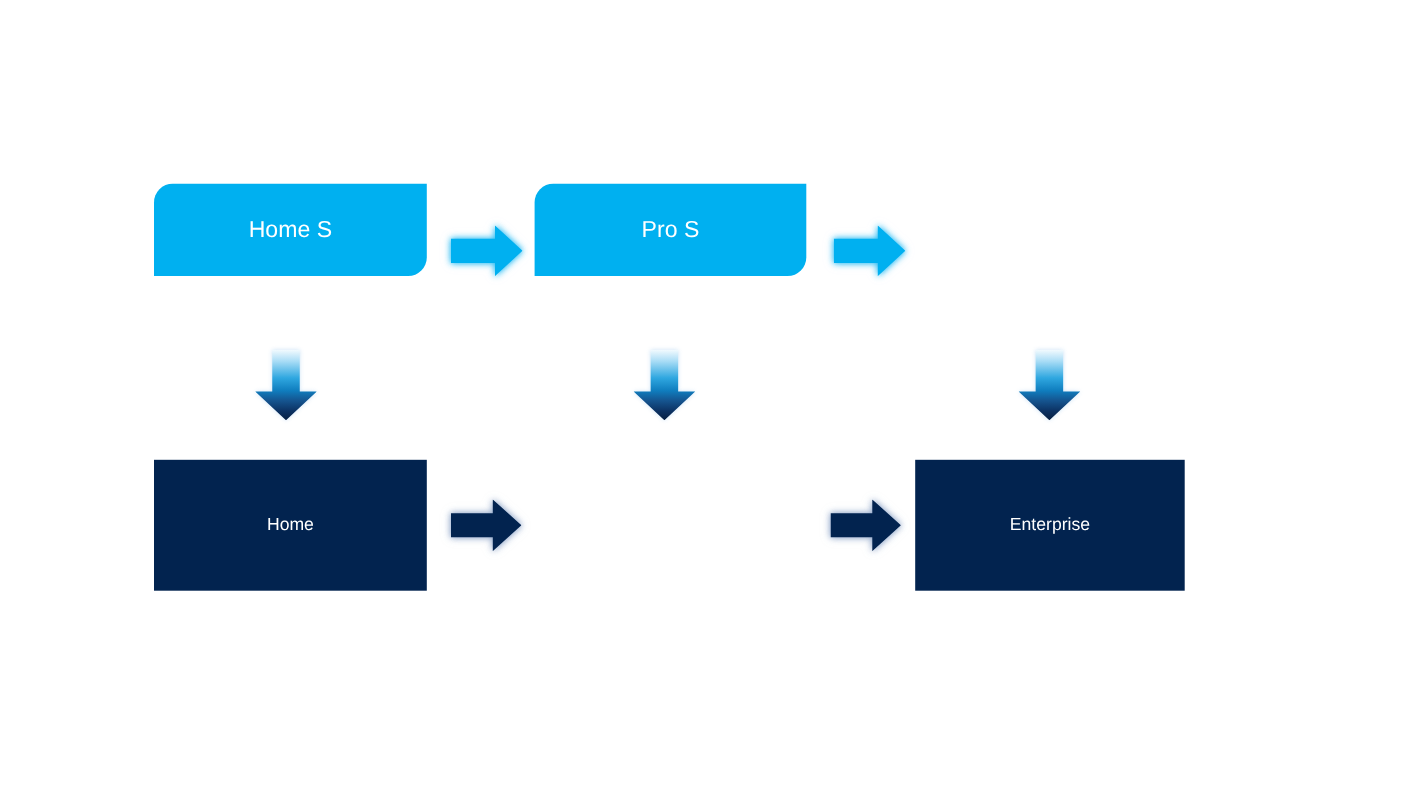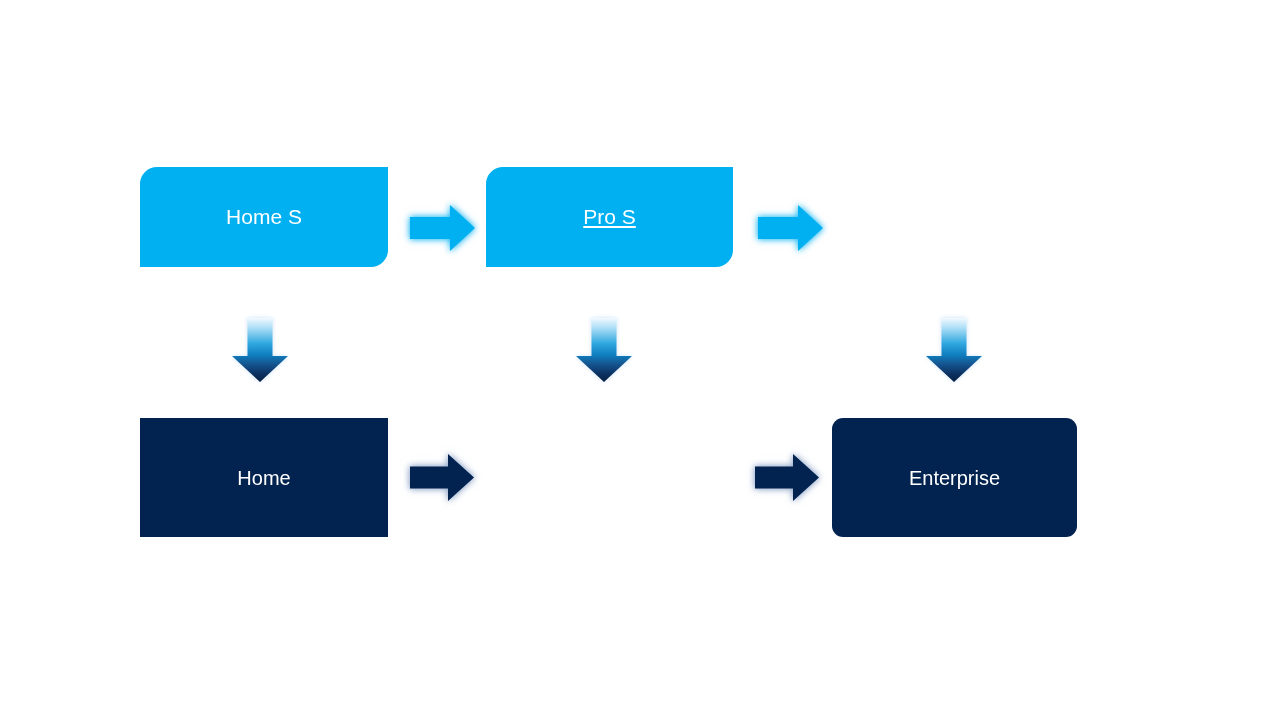--- a/index.html
+++ b/index.html
@@ -22,34 +22,34 @@
     justify-content: center;
     text-align: center;
     color: var(--label-text, #ffffff);
   }
   .node .lbl {
     display: block;
     line-height: 1.2;
   }
   .node.top {
     top: 167px;
-    height: 100px;
+    height: 84px;
     background: var(--light-blue, #00B0F0);
     border-radius: 17px 0 17px 0;
     font-size: 21px;
   }
   .node.bottom {
     top: 418px;
     height: 119px;
     background: var(--dark-navy, #02234F);
-    font-size: 20px;
+    font-size: 16px;
   }
   .col1 { left: 140px; width: 248px; }
-  .col2 { left: 486px; width: 247px; text-decoration: underline; }
-  .col3 { left: 832px; width: 245px; border-radius: 11px; }
+  .col2 { left: 486px; width: 247px; }
+  .col3 { left: 832px; width: 245px; }
 
   .h-arrow { position: absolute; display: block; }
   .h-arrow.row-top {
     top: 205px;
     color: var(--light-blue, #00B0F0);
     filter: drop-shadow(0 0 3px rgba(0,176,240,0.85)) drop-shadow(0 0 3px rgba(120,210,250,0.6));
   }
   .h-arrow.row-bottom {
     top: 454px;
     color: var(--dark-navy, #02234F);

